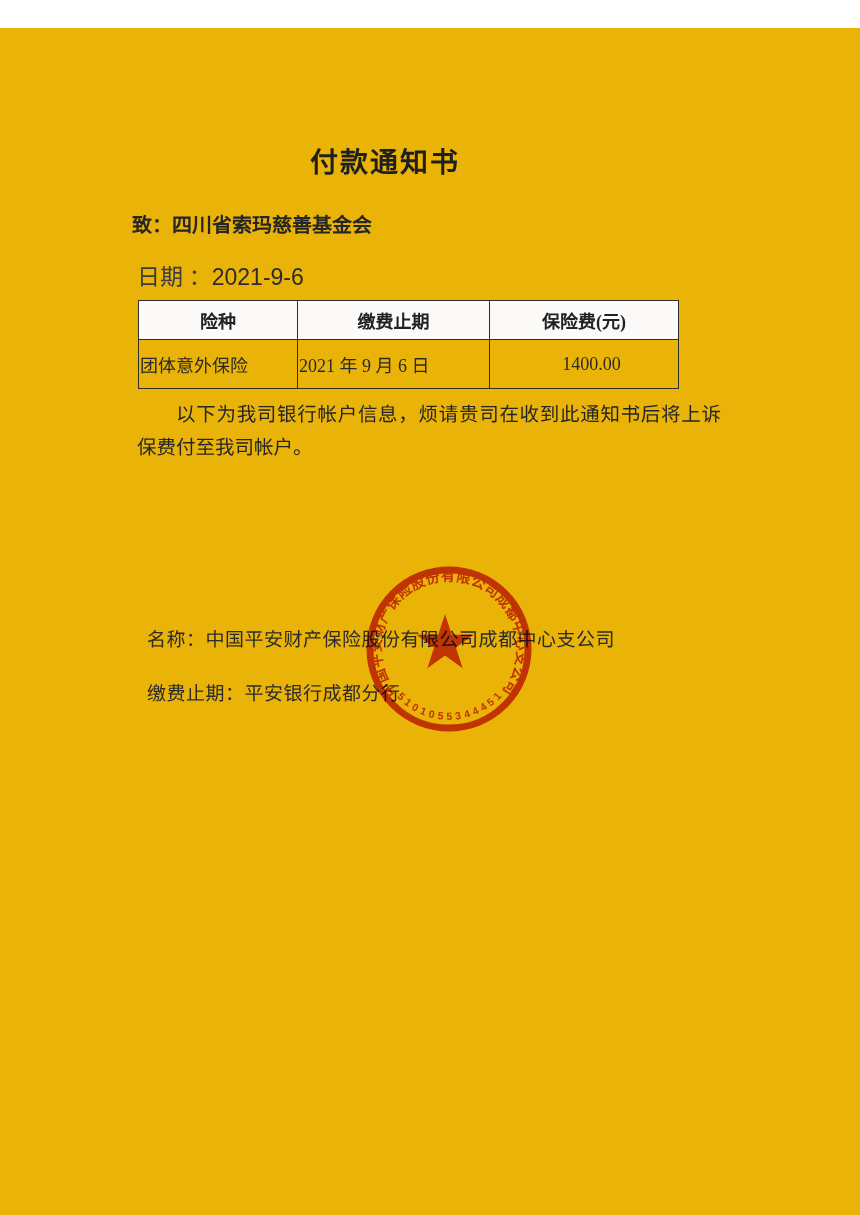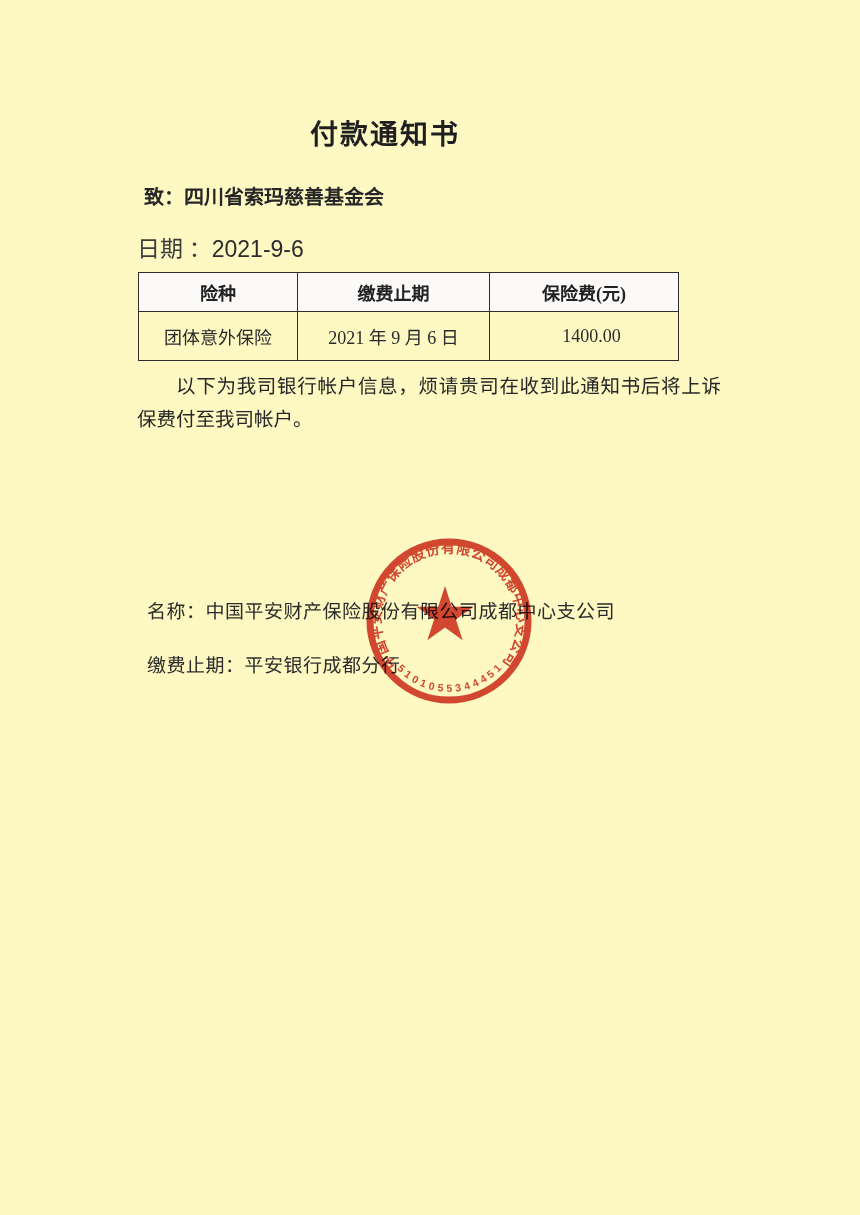--- a/index.html
+++ b/index.html
@@ -11,37 +11,38 @@
     width: 860px;
     height: 1215px;
     position: relative;
     font-family: "Liberation Serif", "DejaVu Serif", serif;
     color: #242424;
     overflow: hidden;
   }
   .page {
     position: absolute;
     inset: 0;
-    background: #fef9c3;
+    background: #eab308;
+    margin-top: 28px;
   }
   .doc-title {
     position: absolute;
     top: 112px;
     left: 0;
     width: 770px;
     text-align: center;
     font-size: 28px;
     font-weight: bold;
     letter-spacing: 2px;
     color: #1f1f1f;
   }
   .to-line {
     position: absolute;
     top: 181px;
-    left: 144px;
+    left: 132px;
     font-size: 20px;
     font-weight: bold;
     color: #262626;
   }
   .date-line {
     position: absolute;
     top: 230px;
     left: 137px;
     font-size: 23px;
     color: #3c3c3c;
@@ -65,21 +66,21 @@
   }
   .fee-table th {
     height: 36px;
     font-weight: bold;
     text-align: center;
     background: #fbfaf8;
     color: #222222;
   }
   .fee-table td {
     height: 46px;
-    text-align: center;
+    text-align: left;
     color: #2a2a2a;
   }
   .fee-table td.premium-cell {
     text-align: center;
     padding-left: 16px;
   }
   .body-text {
     position: absolute;
     top: 371px;
     left: 137px;

